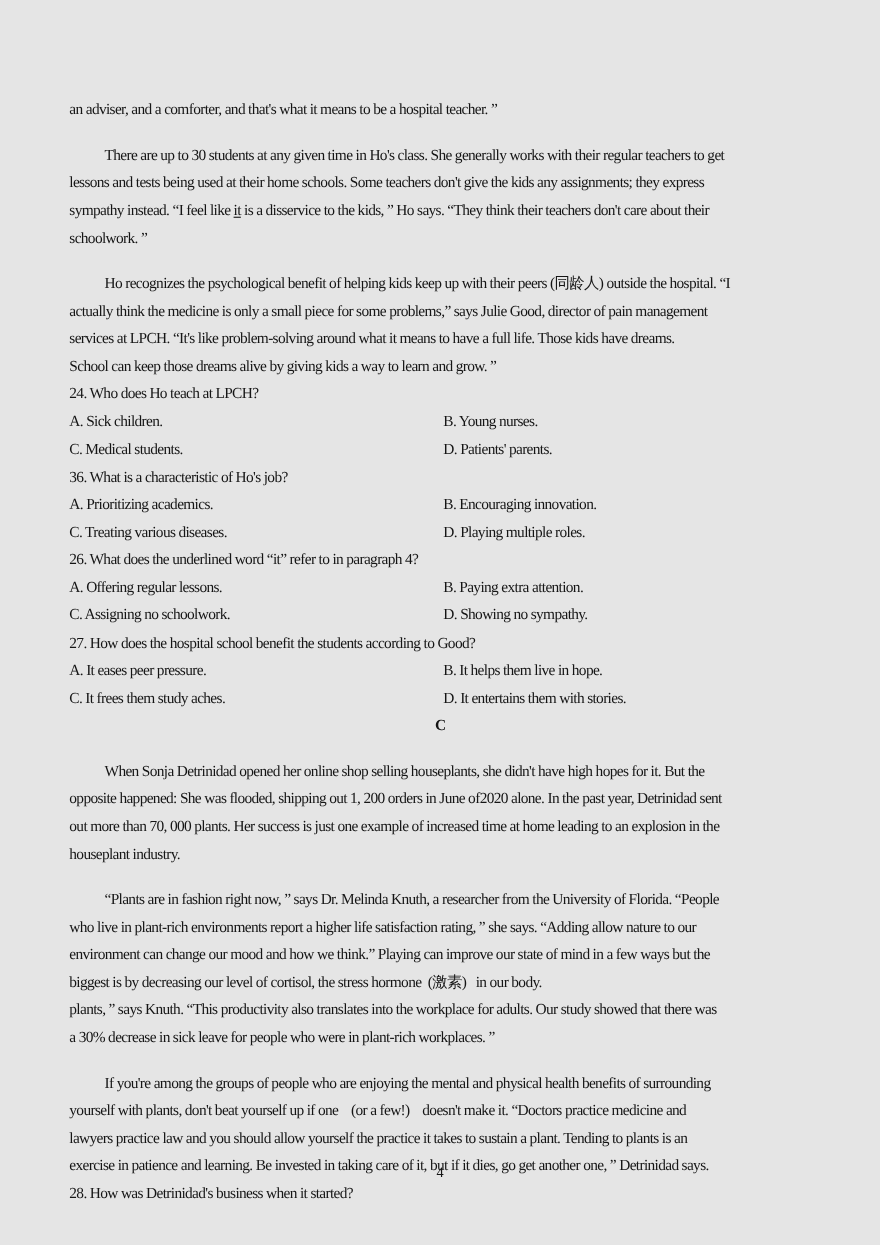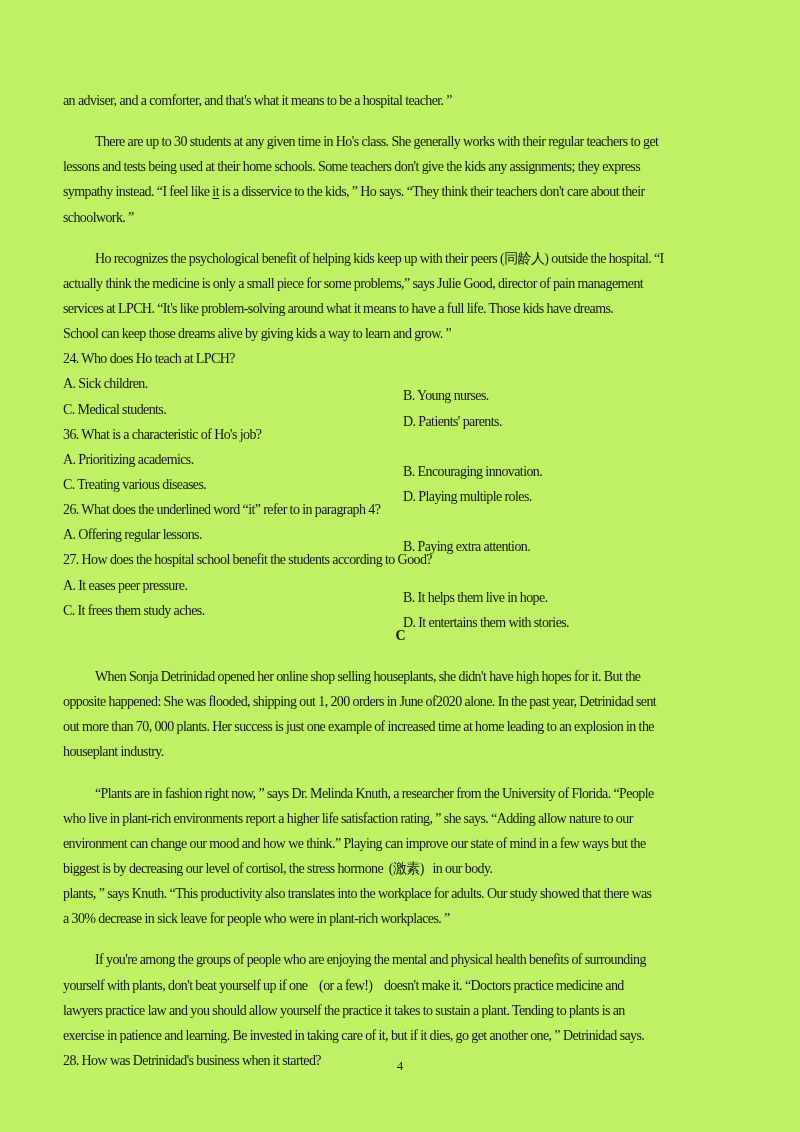--- a/index.html
+++ b/index.html
@@ -11,21 +11,21 @@
   body {
     width: 800px;
     height: 1132px;
     position: relative;
     font-family: "Liberation Serif", "DejaVu Serif", serif;
     color: #151515;
   }
   .page {
     position: absolute;
     inset: 0;
-    background: #bef264;
+    background: #e5e5e5;
     overflow: hidden;
   }
   .text-block {
     position: absolute;
     left: 63px;
     top: 88px;
     width: 675px;
     font-size: 14px;
     letter-spacing: -0.6px;
     line-height: 25.15px;
@@ -37,21 +37,21 @@
   .indent {
     padding-left: 32px;
     margin-top: 16px;
   }
   .opts {
     position: relative;
   }
   .opts .col-b {
     position: absolute;
     left: 340px;
-    top: 12px;
+    top: 0;
   }
   .u {
     text-decoration: underline;
     text-underline-offset: 2px;
   }
   .section-heading {
     text-align: center;
     font-weight: bold;
     letter-spacing: 0;
   }
@@ -83,20 +83,21 @@
     <div class="line">24. Who does Ho teach at LPCH?</div>
     <div class="line opts"><span class="col-a">A. Sick children.</span><span class="col-b">B. Young nurses.</span></div>
     <div class="line opts"><span class="col-a">C. Medical students.</span><span class="col-b">D. Patients' parents.</span></div>
 
     <div class="line">36. What is a characteristic of Ho's job?</div>
     <div class="line opts"><span class="col-a">A. Prioritizing academics.</span><span class="col-b">B. Encouraging innovation.</span></div>
     <div class="line opts"><span class="col-a">C. Treating various diseases.</span><span class="col-b">D. Playing multiple roles.</span></div>
 
     <div class="line">26. What does the underlined word “it” refer to in paragraph 4?</div>
     <div class="line opts"><span class="col-a">A. Offering regular lessons.</span><span class="col-b">B. Paying extra attention.</span></div>
+    <div class="line opts"><span class="col-a">C. Assigning no schoolwork.</span><span class="col-b">D. Showing no sympathy.</span></div>
 
     <div class="line">27. How does the hospital school benefit the students according to Good?</div>
     <div class="line opts"><span class="col-a">A. It eases peer pressure.</span><span class="col-b">B. It helps them live in hope.</span></div>
     <div class="line opts"><span class="col-a">C. It frees them study aches.</span><span class="col-b">D. It entertains them with stories.</span></div>
 
     <div class="line section-heading">C</div>
     <div class="line indent">When Sonja Detrinidad opened her online shop selling houseplants, she didn't have high hopes for it. But the</div>
     <div class="line">opposite happened: She was flooded, shipping out 1, 200 orders in June of2020 alone. In the past year, Detrinidad sent</div>
     <div class="line">out more than 70, 000 plants. Her success is just one example of increased time at home leading to an explosion in the</div>
     <div class="line">houseplant industry.</div>

